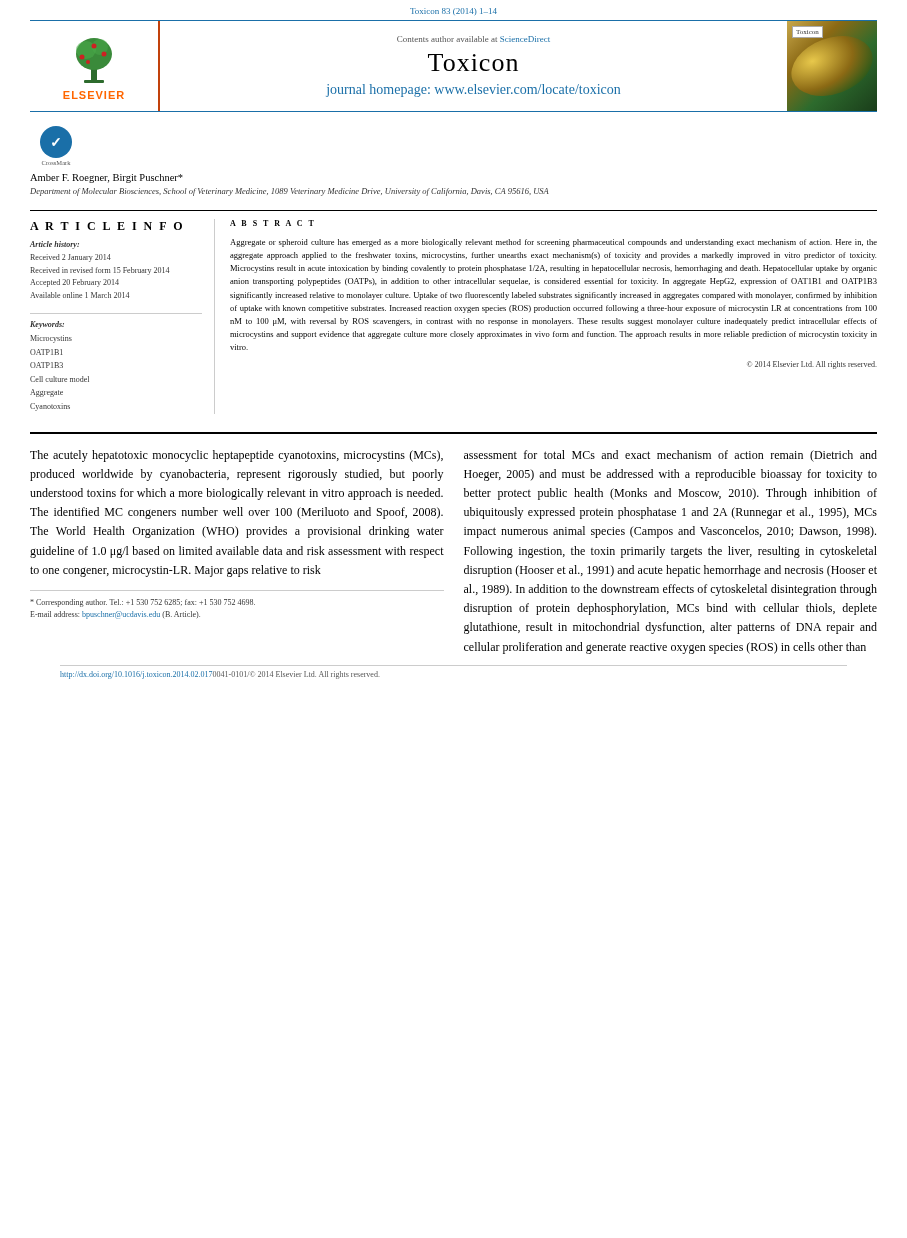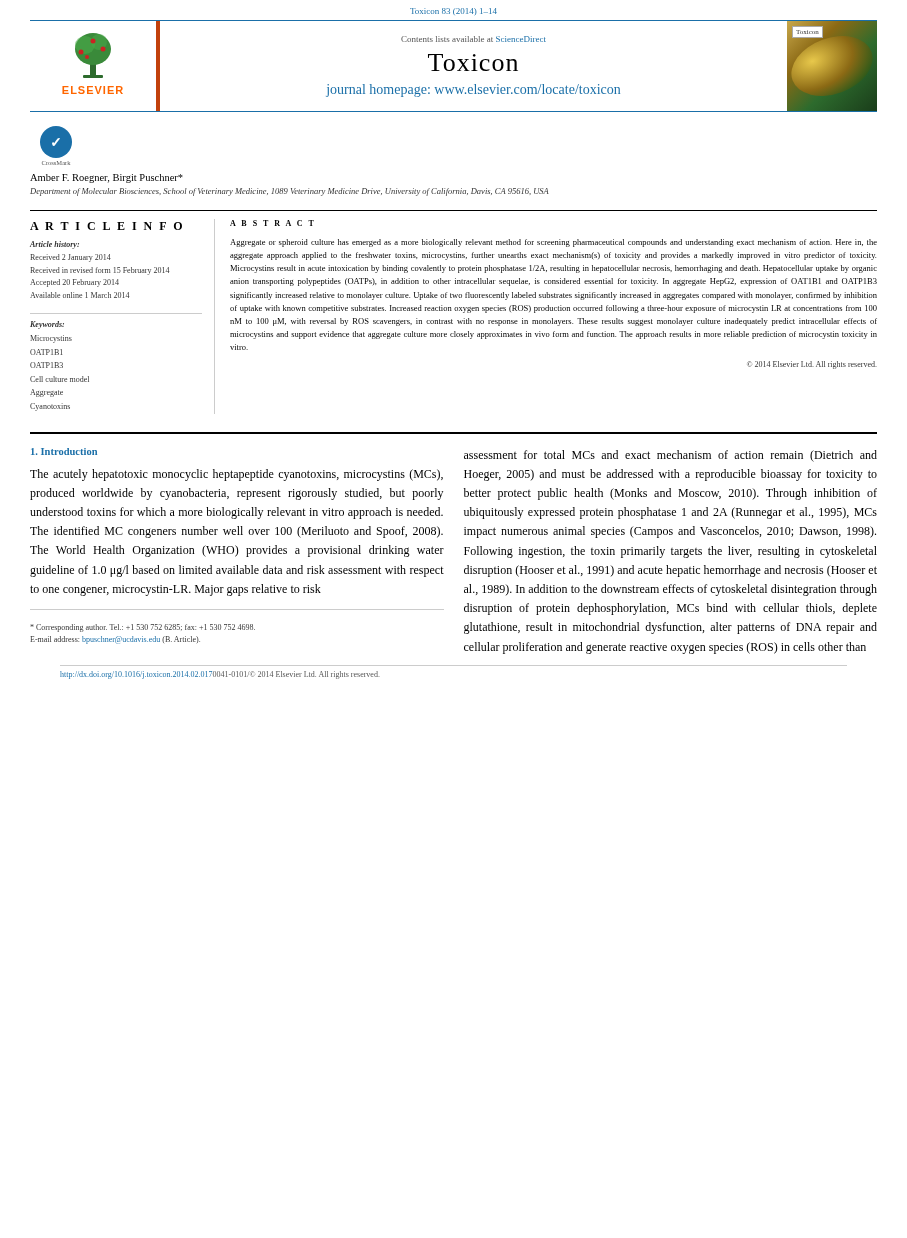--- a/index.html
+++ b/index.html
@@ -25,23 +25,24 @@
     .journal-header {
       display: flex;
       align-items: stretch;
       border-top: 1.5px solid #1a6fa8;
       border-bottom: 1.5px solid #1a6fa8;
       margin: 0 30px;
     }
     .journal-header-left {
       width: 130px;
       display: flex;
+      align-items: center;
       justify-content: center;
       padding: 6px;
-      border-right: 4px solid #c2410c;
+      border-right: 2px solid #c2410c;
     }
     .elsevier-logo {
       display: flex;
       flex-direction: column;
       align-items: center;
     }
     .elsevier-tree {
       width: 60px;
       height: 55px;
     }
@@ -273,21 +274,21 @@
       margin-bottom: 8px;
     }
     .body-text {
       font-size: 12px;
       color: #000;
       line-height: 1.6;
       text-align: justify;
     }
     .footnote-section {
       border-top: 1px solid #ccc;
-      padding-top: 12px;
+      padding-top: 6px;
       margin-top: 10px;
     }
     .footnote-text {
       font-size: 8px;
       color: #333;
       line-height: 1.5;
     }
     .footnote-link {
       color: #1a6fa8;
     }
@@ -334,21 +335,21 @@
         <circle cx="24" cy="30" r="2" fill="#cc2222"></circle>
 
         <rect x="20" y="48" width="20" height="3" rx="1" fill="#2d6b2d"></rect>
       </svg>
       <div class="elsevier-text">ELSEVIER</div>
     </div>
   </div>
 
   <div class="journal-header-center">
     <div class="sciencedirect-line">
-      <span>Contents lists available at</span>
+      <span>Contents author available at</span>
       <span class="sciencedirect-link">ScienceDirect</span>
     </div>
     <div class="journal-title-main">Toxicon</div>
     <div class="journal-homepage">
       <span>journal homepage: www.elsevier.com/locate/toxicon</span>
     </div>
   </div>
 
   <div class="journal-header-right">
     <div class="snake-image">
@@ -397,21 +398,20 @@
     <div class="abstract-col">
       <div class="abstract-title">A B S T R A C T</div>
       <div class="abstract-text">Aggregate or spheroid culture has emerged as a more biologically relevant method for screening pharmaceutical compounds and understanding exact mechanism of action. Here in, the aggregate approach applied to the freshwater toxins, microcystins, further unearths exact mechanism(s) of toxicity and provides a markedly improved in vitro predictor of toxicity. Microcystins result in acute intoxication by binding covalently to protein phosphatase 1/2A, resulting in hepatocellular necrosis, hemorrhaging and death. Hepatocellular uptake by organic anion transporting polypeptides (OATPs), in addition to other intracellular sequelae, is considered essential for toxicity. In aggregate HepG2, expression of OAT1B1 and OATP1B3 significantly increased relative to monolayer culture. Uptake of two fluorescently labeled substrates significantly increased in aggregates compared with monolayer, confirmed by inhibition of uptake with known competitive substrates. Increased reaction oxygen species (ROS) production occurred following a three-hour exposure of microcystin LR at concentrations from 100 nM to 100 μM, with reversal by ROS scavengers, in contrast with no response in monolayers. These results suggest monolayer culture inadequately predict intracellular effects of microcystins and support evidence that aggregate culture more closely approximates in vivo form and function. The approach results in more reliable prediction of microcystin toxicity in vitro.</div>
       <div class="abstract-copyright">© 2014 Elsevier Ltd. All rights reserved.</div>
     </div>
   </div>
 
   <div class="body-section">
 
     <div class="body-col">
-      <div class="section-heading">1. Introduction</div>
       <p class="body-text">The acutely hepatotoxic monocyclic heptapeptide cyanotoxins, microcystins (MCs), produced worldwide by cyanobacteria, represent rigorously studied, but poorly understood toxins for which a more biologically relevant in vitro approach is needed. The identified MC congeners number well over 100 (Meriluoto and Spoof, 2008). The World Health Organization (WHO) provides a provisional drinking water guideline of 1.0 μg/l based on limited available data and risk assessment with respect to one congener, microcystin-LR. Major gaps relative to risk</p>
 
       <div class="footnote-section">
         <div class="footnote-text">* Corresponding author. Tel.: +1 530 752 6285; fax: +1 530 752 4698.</div>
         <div class="footnote-text">
           <span>E-mail address:</span>
           <span class="footnote-link">bpuschner@ucdavis.edu</span>
           <span>(B. Article).</span>
         </div>
       </div>

